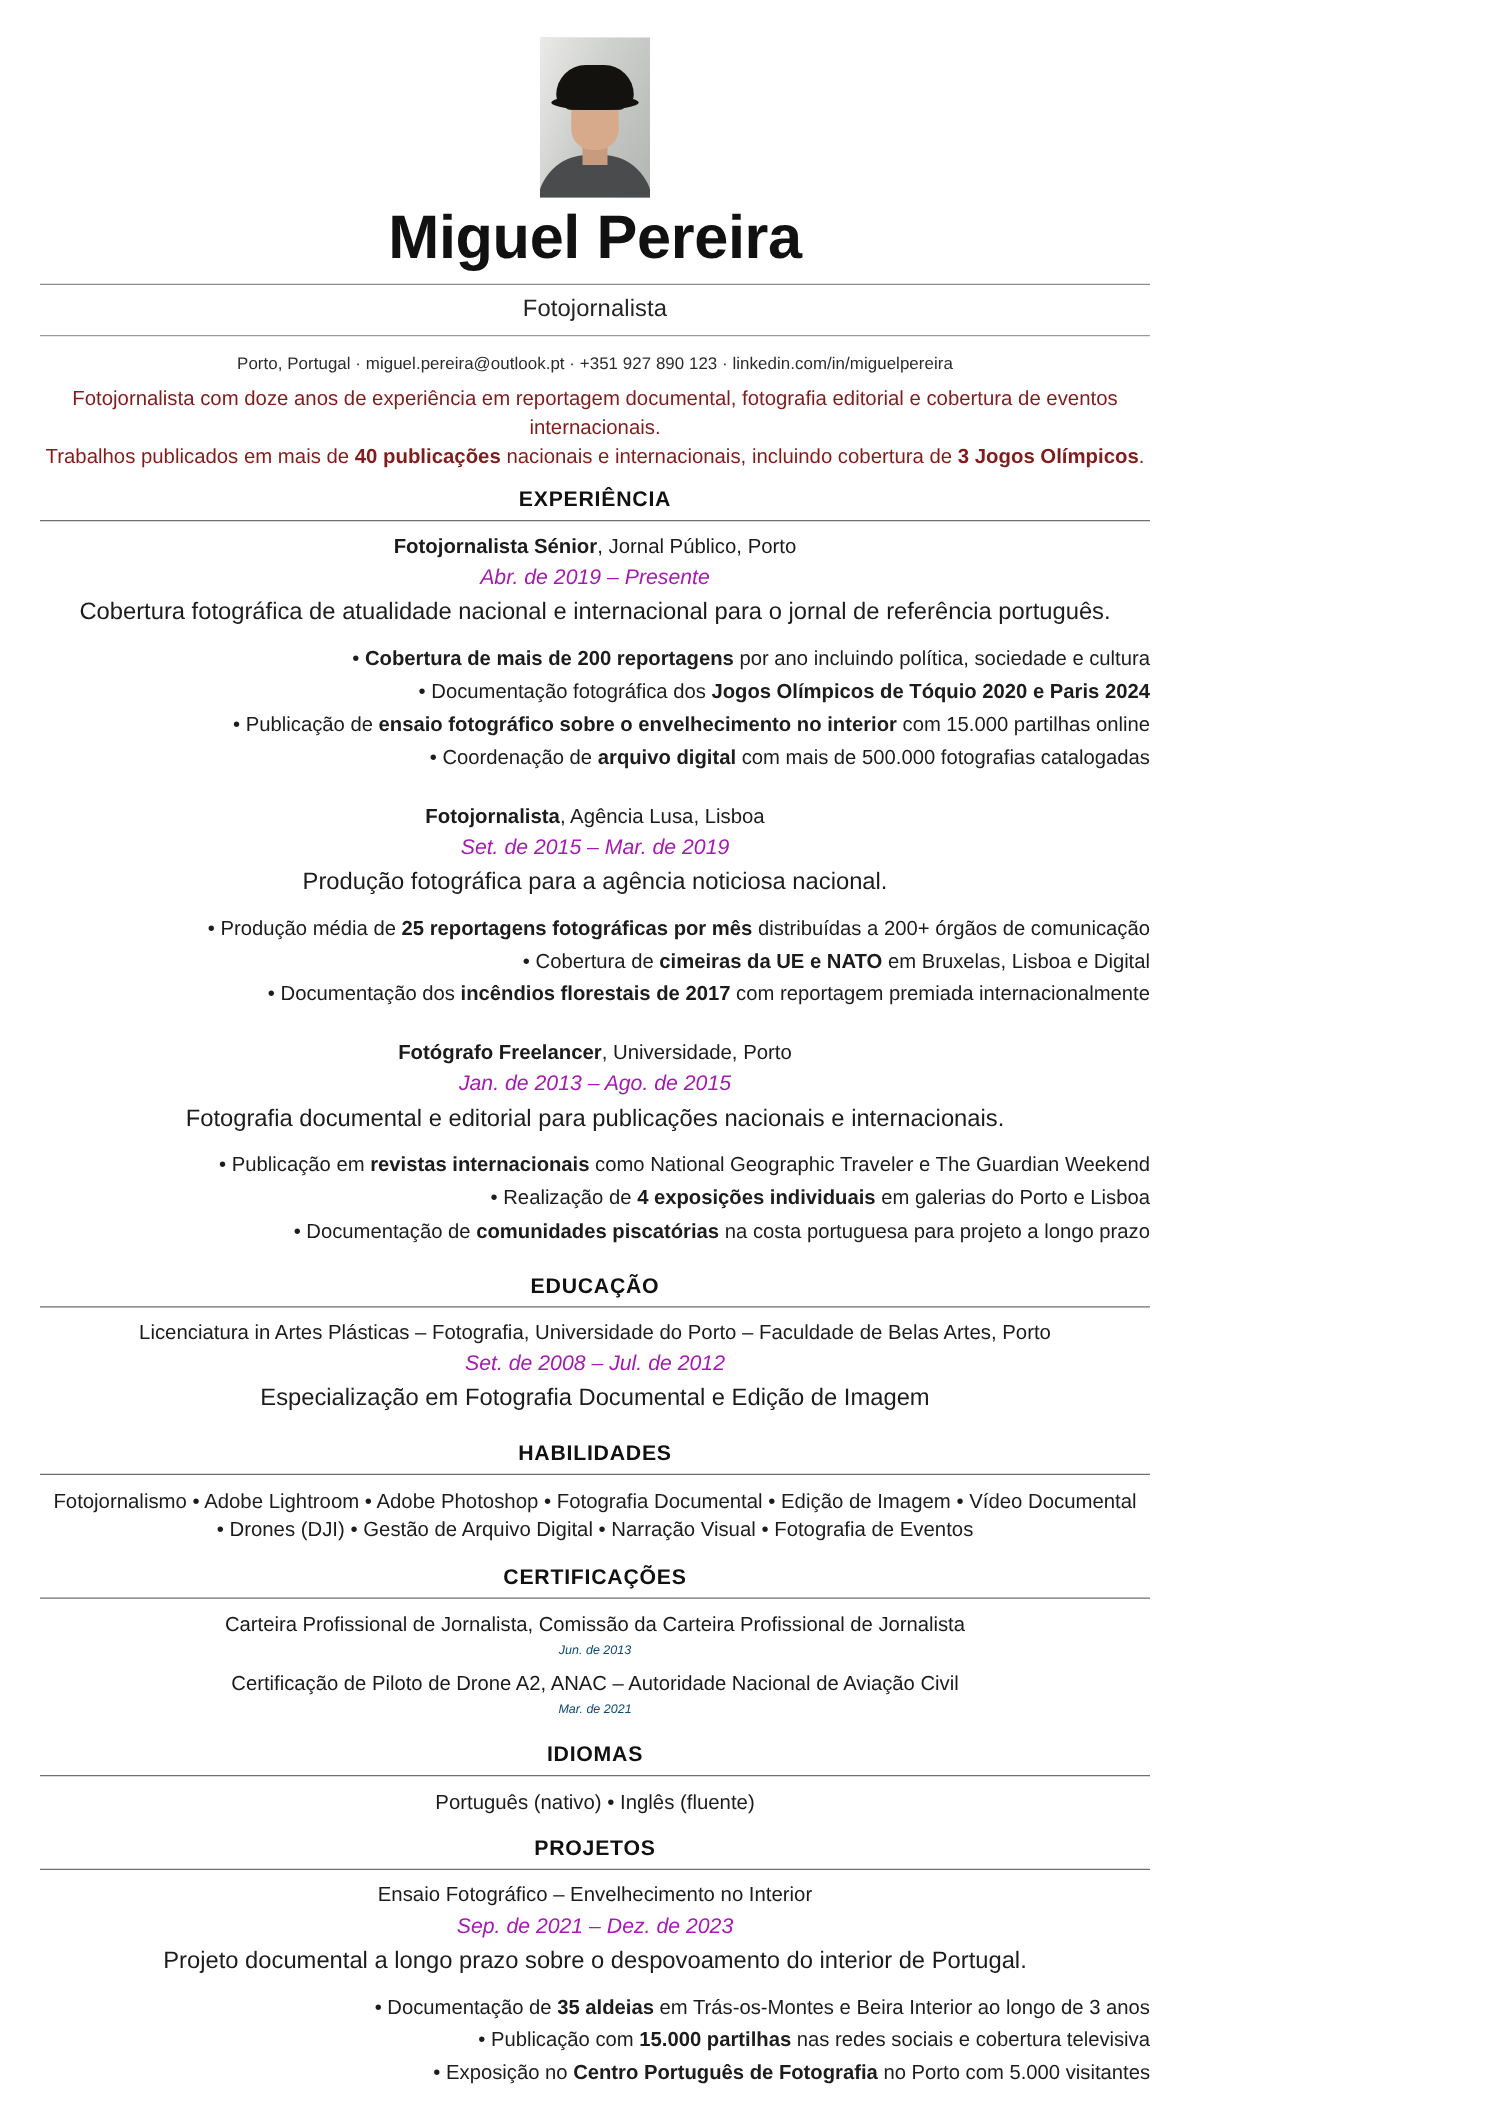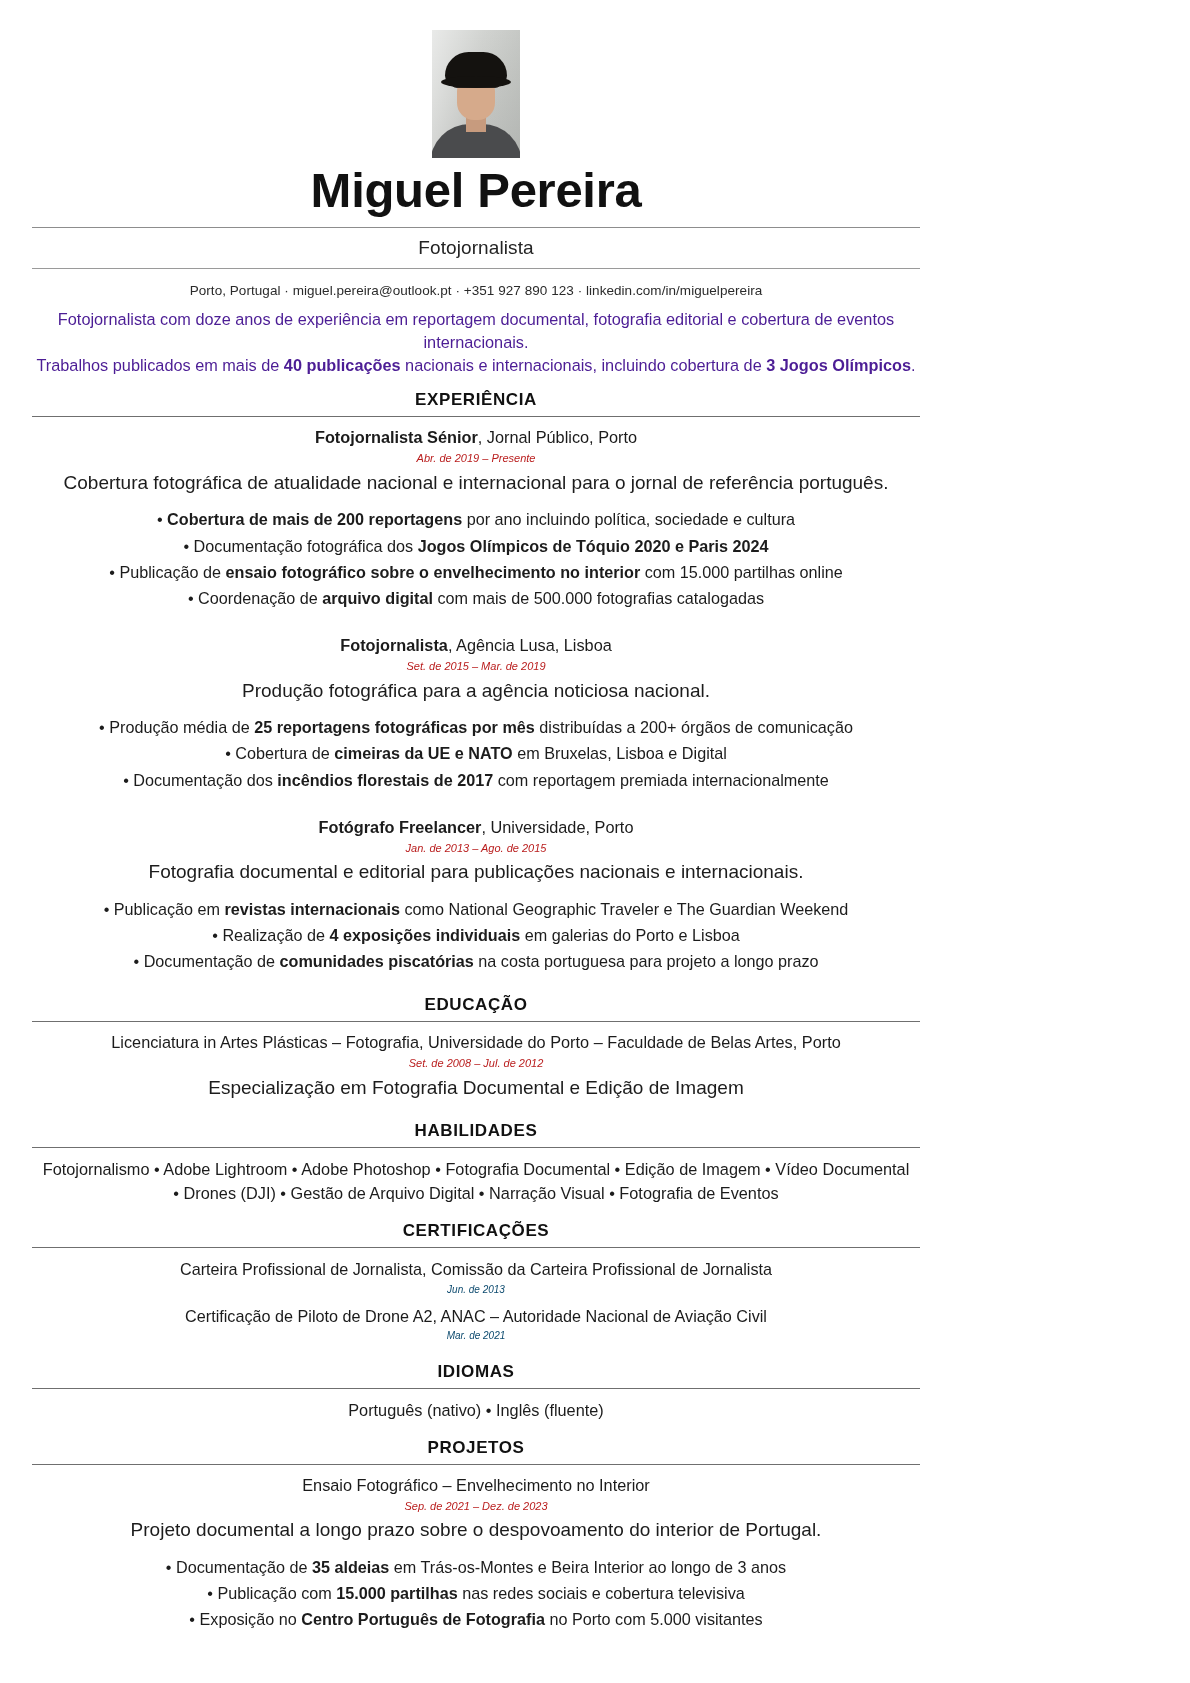--- a/index.html
+++ b/index.html
@@ -144,21 +144,21 @@
     font-size: 13.5px;
     color: #2b2b2b;
     padding: 14px 0 10px 0;
     letter-spacing: 0.05px;
   }
 
   .summary {
     text-align: center;
     font-size: 16.3px;
     line-height: 1.42;
-    color: #4c1d95;
+    color: #7f1d1d;
     padding: 0 4px 6px 4px;
   }
   .summary b { font-weight: 700; }
 
   
   .section-heading {
     text-align: center;
     font-size: 17px;
     font-weight: 700;
     letter-spacing: 0.6px;
@@ -169,39 +169,39 @@
   .entry { padding-top: 9px; }
   .entry-title {
     text-align: center;
     font-size: 16.3px;
     color: #1b1b1b;
     line-height: 1.35;
   }
   .entry-title b { font-weight: 700; }
   .entry-dates {
     text-align: center;
-    font-size: 11px;
+    font-size: 17px;
     font-style: italic;
-    color: #b91c1c;
+    color: #a21caf;
     padding-top: 3px;
     line-height: 1.3;
   }
   .entry-desc {
     text-align: center;
     font-size: 19px;
     color: #1c1c1c;
     padding-top: 4px;
     line-height: 1.35;
   }
 
   ul.bullets {
     list-style: none;
     margin: 11px 0 0 0;
     padding: 0;
-    text-align: center;
+    text-align: right;
   }
   ul.bullets li {
     font-size: 16.2px;
     line-height: 1.62;
     color: #1c1c1c;
   }
   ul.bullets li b { font-weight: 700; }
   ul.bullets li::before {
     content: "• ";
   }

